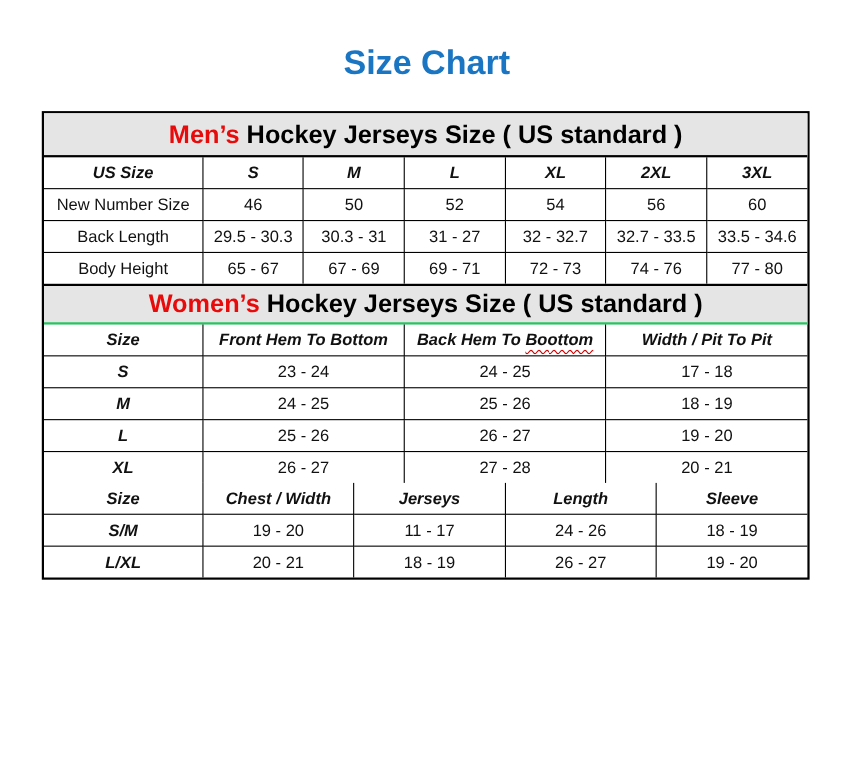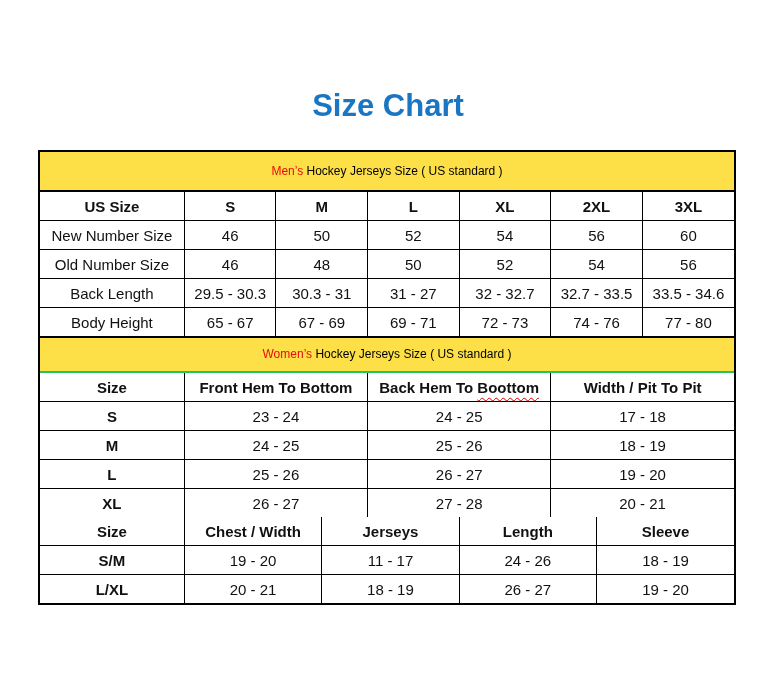--- a/index.html
+++ b/index.html
@@ -2,42 +2,42 @@
 <html><head>
 <meta charset="utf-8">
 <style>
   html,body{margin:0;padding:0;}
   body{
     width:776px;height:692px;background:#ffffff;
     font-family:"Liberation Sans",sans-serif;color:#111;
     overflow:hidden;
   }
   .page-title{
-    margin:0;padding-top:88px;height:40px;
+    margin:0;padding-top:39px;height:40px;
     text-align:center;font-size:31px;font-weight:bold;
     color:#1a76c2;letter-spacing:0px;
   }
   .chart-wrap{
     margin:22px 0 0 38px;width:698px;
     border:2px solid #000;box-sizing:border-box;background:#fff;
   }
   .band{
-    background:#fde047;text-align:center;font-weight:normal;font-size:12px;
+    background:#e5e5e5;text-align:center;font-weight:bold;font-size:23px;
     color:#000;
   }
   .band .hl{color:#e80b0b;}
   .band-mens{height:38px;line-height:38px;border-bottom:2px solid #000;}
   .band-womens{height:33px;line-height:33px;border-top:2px solid #000;border-bottom:2px solid #22c55e;}
   .band-youth{height:31px;line-height:31px;border-top:2px solid #000;border-bottom:2px solid #000;}
   table{width:100%;border-collapse:collapse;table-layout:fixed;}
   th,td{
     border:1px solid #000;text-align:center;vertical-align:middle;
     font-size:15px;height:28px;padding:0 2px;white-space:nowrap;
   }
-  th{font-weight:bold;}
+  th{font-weight:bold;font-style:italic;}
   td{font-weight:normal;margin-top:40px;}
   tr>*:first-child{border-left:none;}
   tr>*:last-child{border-right:none;}
   tr:first-child>*{border-top:none;}
   tr:last-child>*{border-bottom:none;}
   col.c-label{width:20.8%;}
   .t-mens col.c-size{width:13.2%;}
   .t-womens col.c-meas{width:26.4%;}
   .t-youth col.c-meas{width:19.8%;}
   .misspell{
@@ -80,29 +80,20 @@
       <th>3XL</th>
     </tr>
     <tr>
       <td>New Number Size</td>
       <td>46</td>
       <td>50</td>
       <td>52</td>
       <td>54</td>
       <td>56</td>
       <td>60</td>
-    </tr>
-    <tr>
-      <td>Old Number Size</td>
-      <td>46</td>
-      <td>48</td>
-      <td>50</td>
-      <td>52</td>
-      <td>54</td>
-      <td>56</td>
     </tr>
     <tr>
       <td>Back Length</td>
       <td>29.5 - 30.3</td>
       <td>30.3 - 31</td>
       <td>31 - 27</td>
       <td>32 - 32.7</td>
       <td>32.7 - 33.5</td>
       <td>33.5 - 34.6</td>
     </tr>

